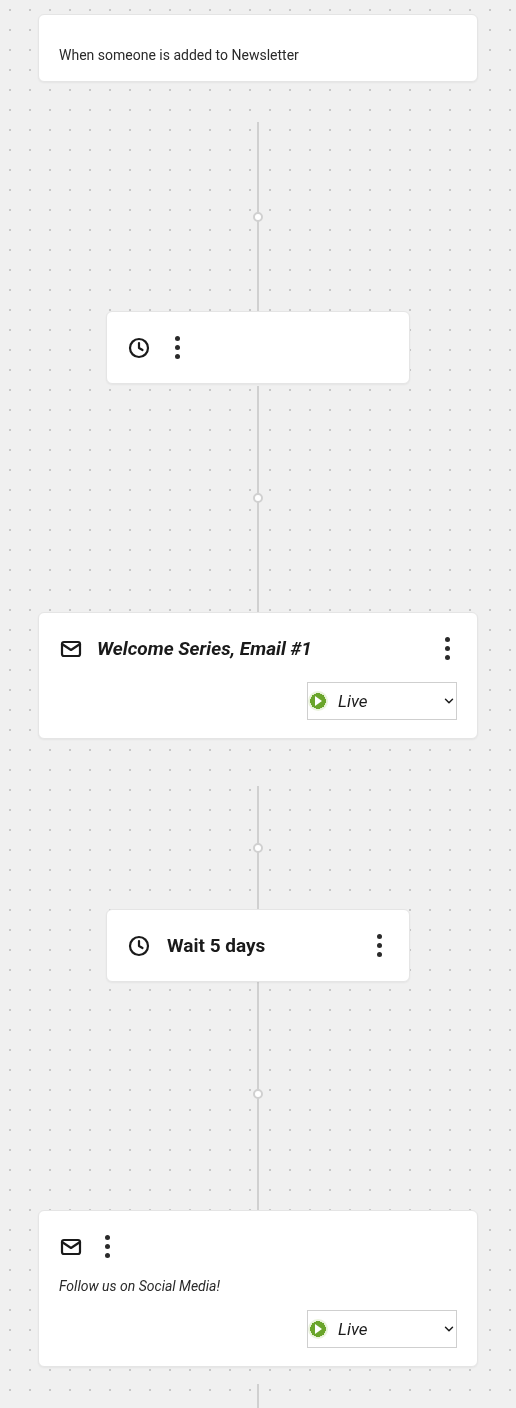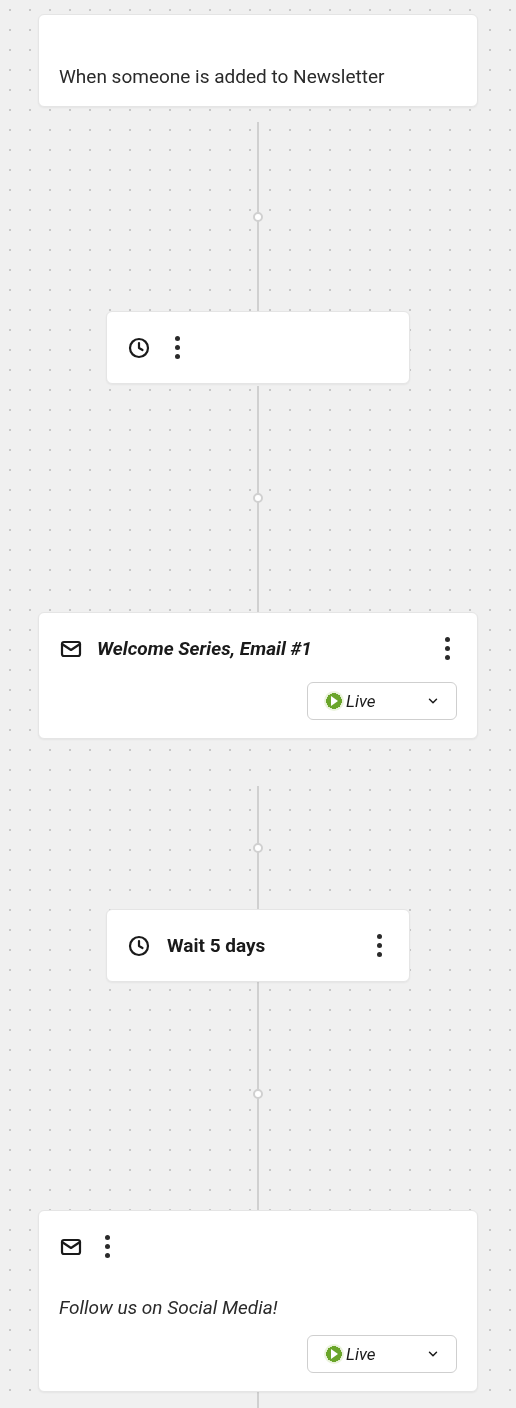--- a/index.html
+++ b/index.html
@@ -56,22 +56,22 @@
     }
 
     .card-header-title {
       font-size: 19px;
       font-weight: 700;
       color: #1a1a1a;
       flex: 1;
     }
 
     .card-desc {
-      margin-top: 32px;
-      font-size: 19px;
+      margin-top: 14px;
+      font-size: 14px;
       color: #2a2a2a;
     }
 
     
     .trigger-card {
       left: 38px;
       top: 14px;
       width: 440px;
     }
 
@@ -99,24 +99,24 @@
 
     .status-row {
       display: flex;
       justify-content: flex-end;
       margin-top: 16px;
     }
 
     .status-select {
       display: flex;
       align-items: center;
-      gap: 2px;
+      gap: 10px;
       border: 1px solid #cfcfcf;
-      border-radius: 6px;
-      padding: 8px 16px;
+      border-radius: 0;
+      padding: 8px 0;
       min-width: 150px;
       cursor: pointer;
       background: #fff;
     }
 
     .status-label {
       font-size: 17px;
       color: #1a1a1a;
       flex: 1;
     }

